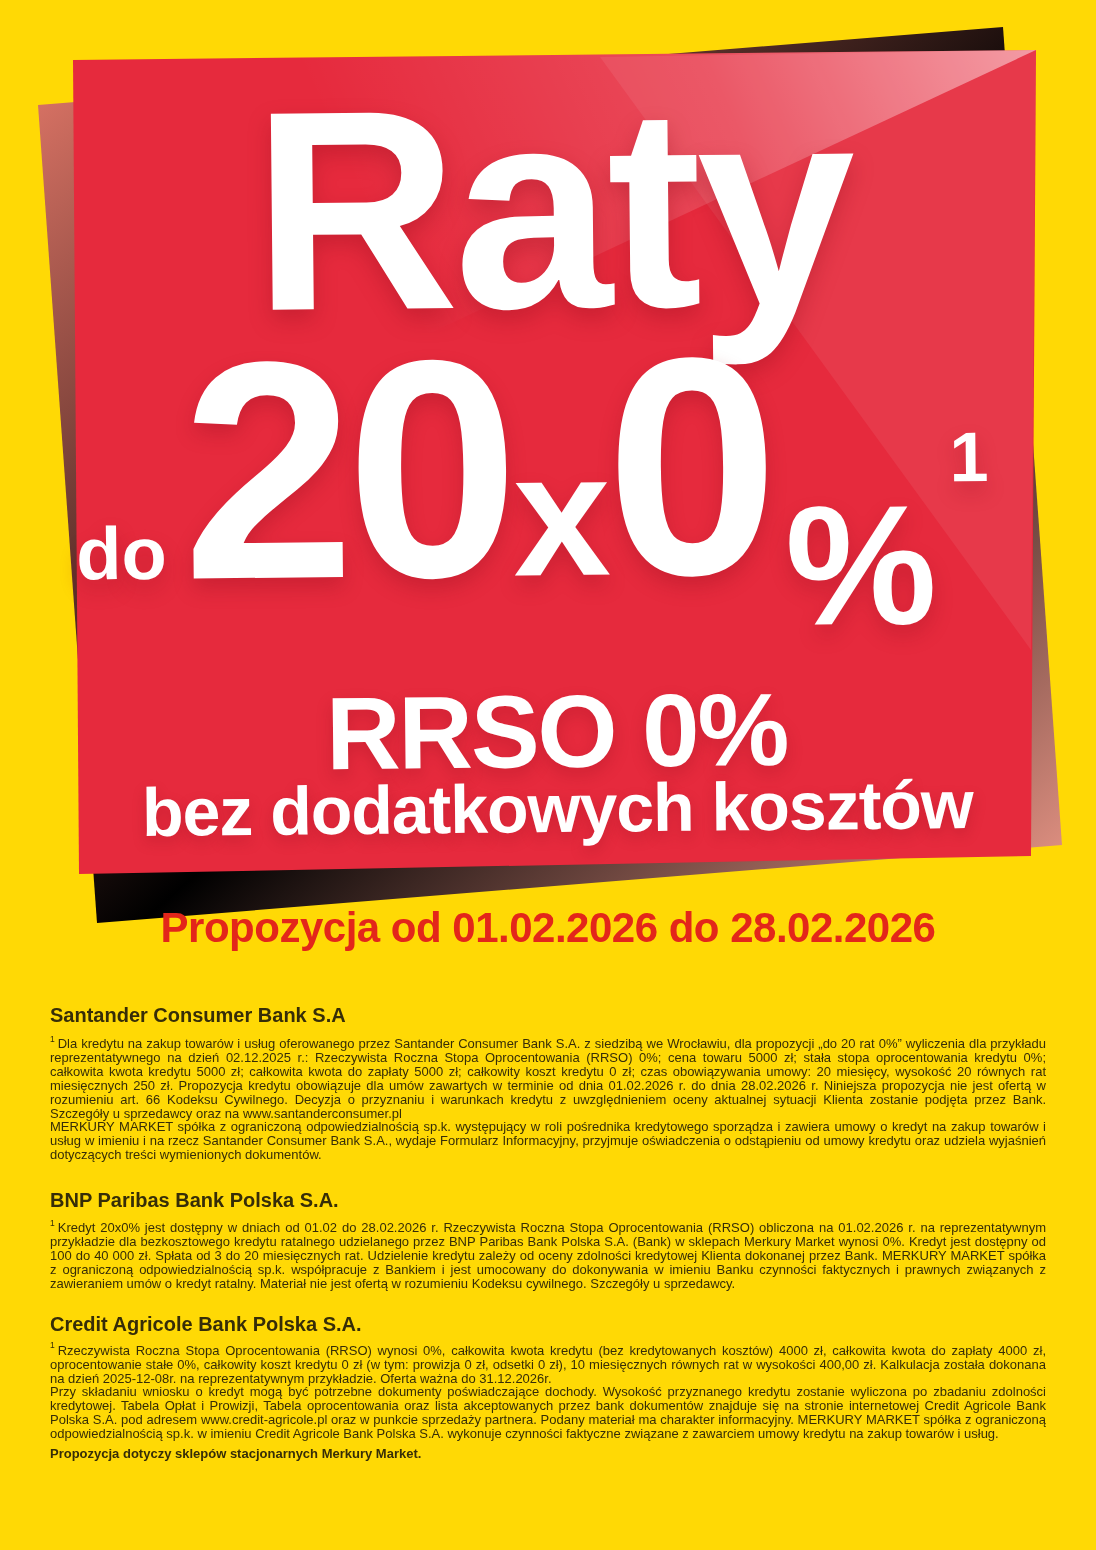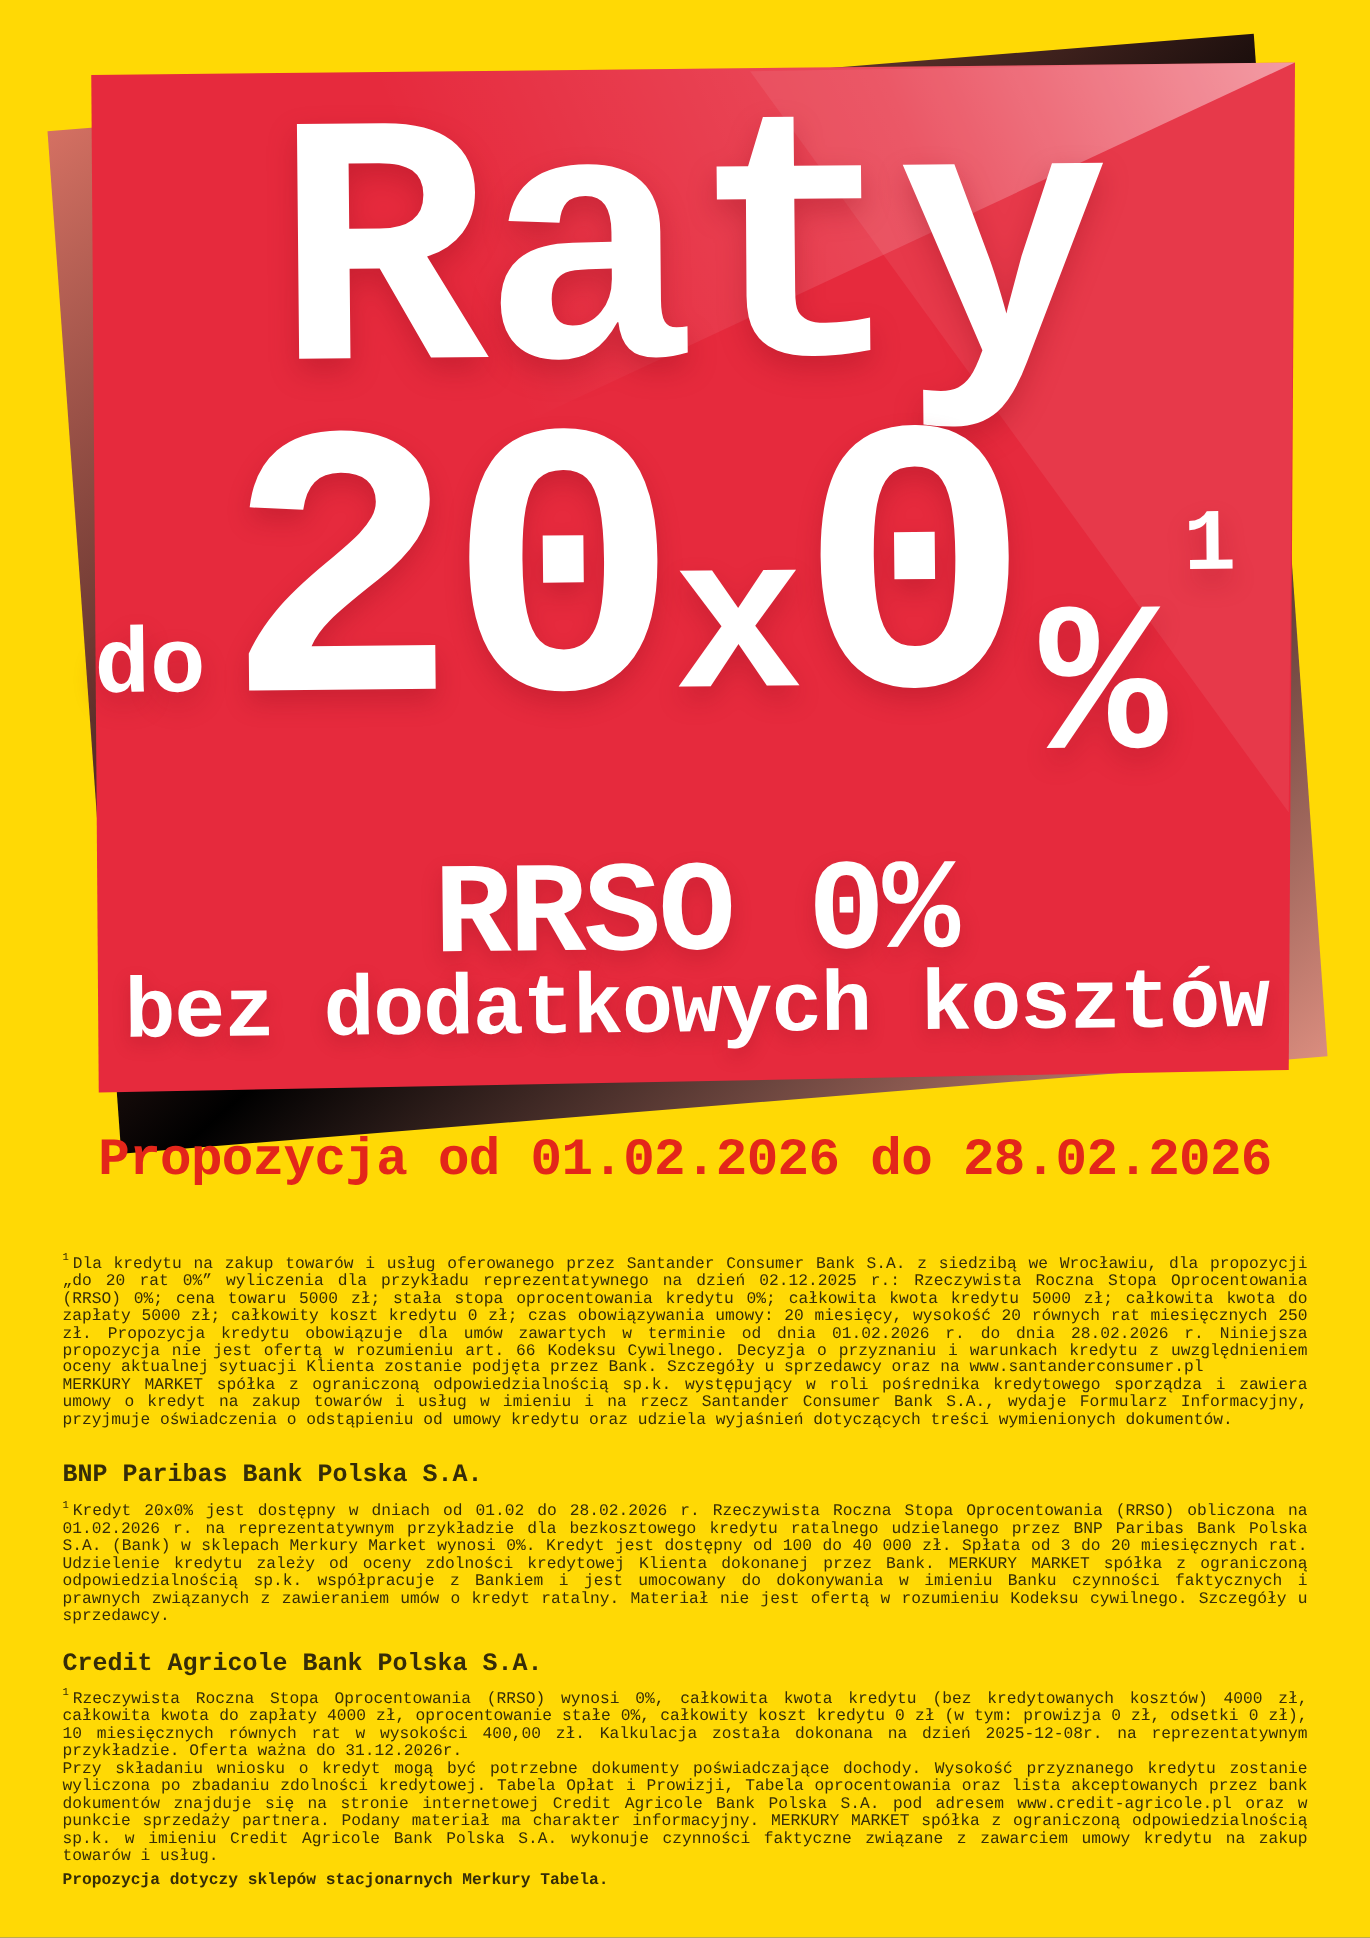--- a/index.html
+++ b/index.html
@@ -1,21 +1,21 @@
 <!DOCTYPE html>
 <html><head>
 <meta charset="utf-8">
 <style>
   html,body{margin:0;padding:0;background:#888;}
   .page{
     position:relative;
     width:1096px;height:1550px;
     background:#ffd905;
     overflow:hidden;
-    font-family:Liberation Mono, monospace;
+    font-family:Liberation Sans, sans-serif;
     margin:0 auto;
   }
   
   .card-text{
     position:absolute;inset:0;
     transform:rotate(-0.55deg);
     transform-origin:554px 460px;
     color:#ffffff;
     pointer-events:none;
   }
@@ -118,26 +118,27 @@
       <span class="big-sup">1</span>
     </div>
     <div class="rrso">RRSO 0%</div>
     <div class="nocosts">bez dodatkowych kosztów</div>
   </div>
 
   <div class="promo-title">Propozycja od 01.02.2026 do 28.02.2026</div>
 
   <div class="legal-wrap">
 
+    <h2 class="h-santander">Santander Consumer Bank S.A</h2>
     <p><sup>1</sup><span>Dla kredytu na zakup towarów i usług oferowanego przez Santander Consumer Bank S.A. z siedzibą we Wrocławiu, dla propozycji „do 20 rat 0%” wyliczenia dla przykładu reprezentatywnego na dzień 02.12.2025 r.: Rzeczywista Roczna Stopa Oprocentowania (RRSO) 0%; cena towaru 5000 zł; stała stopa oprocentowania kredytu 0%; całkowita kwota kredytu 5000 zł; całkowita kwota do zapłaty 5000 zł; całkowity koszt kredytu 0 zł; czas obowiązywania umowy: 20 miesięcy, wysokość 20 równych rat miesięcznych 250 zł. Propozycja kredytu obowiązuje dla umów zawartych w terminie od dnia 01.02.2026 r. do dnia 28.02.2026 r. Niniejsza propozycja nie jest ofertą w rozumieniu art. 66 Kodeksu Cywilnego. Decyzja o przyznaniu i warunkach kredytu z uwzględnieniem oceny aktualnej sytuacji Klienta zostanie podjęta przez Bank. Szczegóły u sprzedawcy oraz na www.santanderconsumer.pl</span></p>
     <p><span>MERKURY MARKET spółka z ograniczoną odpowiedzialnością sp.k. występujący w roli pośrednika kredytowego sporządza i zawiera umowy o kredyt na zakup towarów i usług w imieniu i na rzecz Santander Consumer Bank S.A., wydaje Formularz Informacyjny, przyjmuje oświadczenia o odstąpieniu od umowy kredytu oraz udziela wyjaśnień dotyczących treści wymienionych dokumentów.</span></p>
 
     <h2 class="h-bnp">BNP Paribas Bank Polska S.A.</h2>
     <p><sup>1</sup><span>Kredyt 20x0% jest dostępny w dniach od 01.02 do 28.02.2026 r. Rzeczywista Roczna Stopa Oprocentowania (RRSO) obliczona na 01.02.2026 r. na reprezentatywnym przykładzie dla bezkosztowego kredytu ratalnego udzielanego przez BNP Paribas Bank Polska S.A. (Bank) w sklepach Merkury Market wynosi 0%. Kredyt jest dostępny od 100 do 40 000 zł. Spłata od 3 do 20 miesięcznych rat. Udzielenie kredytu zależy od oceny zdolności kredytowej Klienta dokonanej przez Bank. MERKURY MARKET spółka z ograniczoną odpowiedzialnością sp.k. współpracuje z Bankiem i jest umocowany do dokonywania w imieniu Banku czynności faktycznych i prawnych związanych z zawieraniem umów o kredyt ratalny. Materiał nie jest ofertą w rozumieniu Kodeksu cywilnego. Szczegóły u sprzedawcy.</span></p>
 
     <h2 class="h-ca">Credit Agricole Bank Polska S.A.</h2>
     <p><sup>1</sup><span>Rzeczywista Roczna Stopa Oprocentowania (RRSO) wynosi 0%, całkowita kwota kredytu (bez kredytowanych kosztów) 4000 zł, całkowita kwota do zapłaty 4000 zł, oprocentowanie stałe 0%, całkowity koszt kredytu 0 zł (w tym: prowizja 0 zł, odsetki 0 zł), 10 miesięcznych równych rat w wysokości 400,00 zł. Kalkulacja została dokonana na dzień 2025-12-08r. na reprezentatywnym przykładzie. Oferta ważna do 31.12.2026r.</span></p>
     <p><span>Przy składaniu wniosku o kredyt mogą być potrzebne dokumenty poświadczające dochody. Wysokość przyznanego kredytu zostanie wyliczona po zbadaniu zdolności kredytowej. Tabela Opłat i Prowizji, Tabela oprocentowania oraz lista akceptowanych przez bank dokumentów znajduje się na stronie internetowej Credit Agricole Bank Polska S.A. pod adresem www.credit-agricole.pl oraz w punkcie sprzedaży partnera. Podany materiał ma charakter informacyjny. MERKURY MARKET spółka z ograniczoną odpowiedzialnością sp.k. w imieniu Credit Agricole Bank Polska S.A. wykonuje czynności faktyczne związane z zawarciem umowy kredytu na zakup towarów i usług.</span></p>
 
-    <p class="footer-note">Propozycja dotyczy sklepów stacjonarnych Merkury Tabela.</p>
+    <p class="footer-note">Propozycja dotyczy sklepów stacjonarnych Merkury Market.</p>
   </div>
 
 </div>
 
 </body></html>

